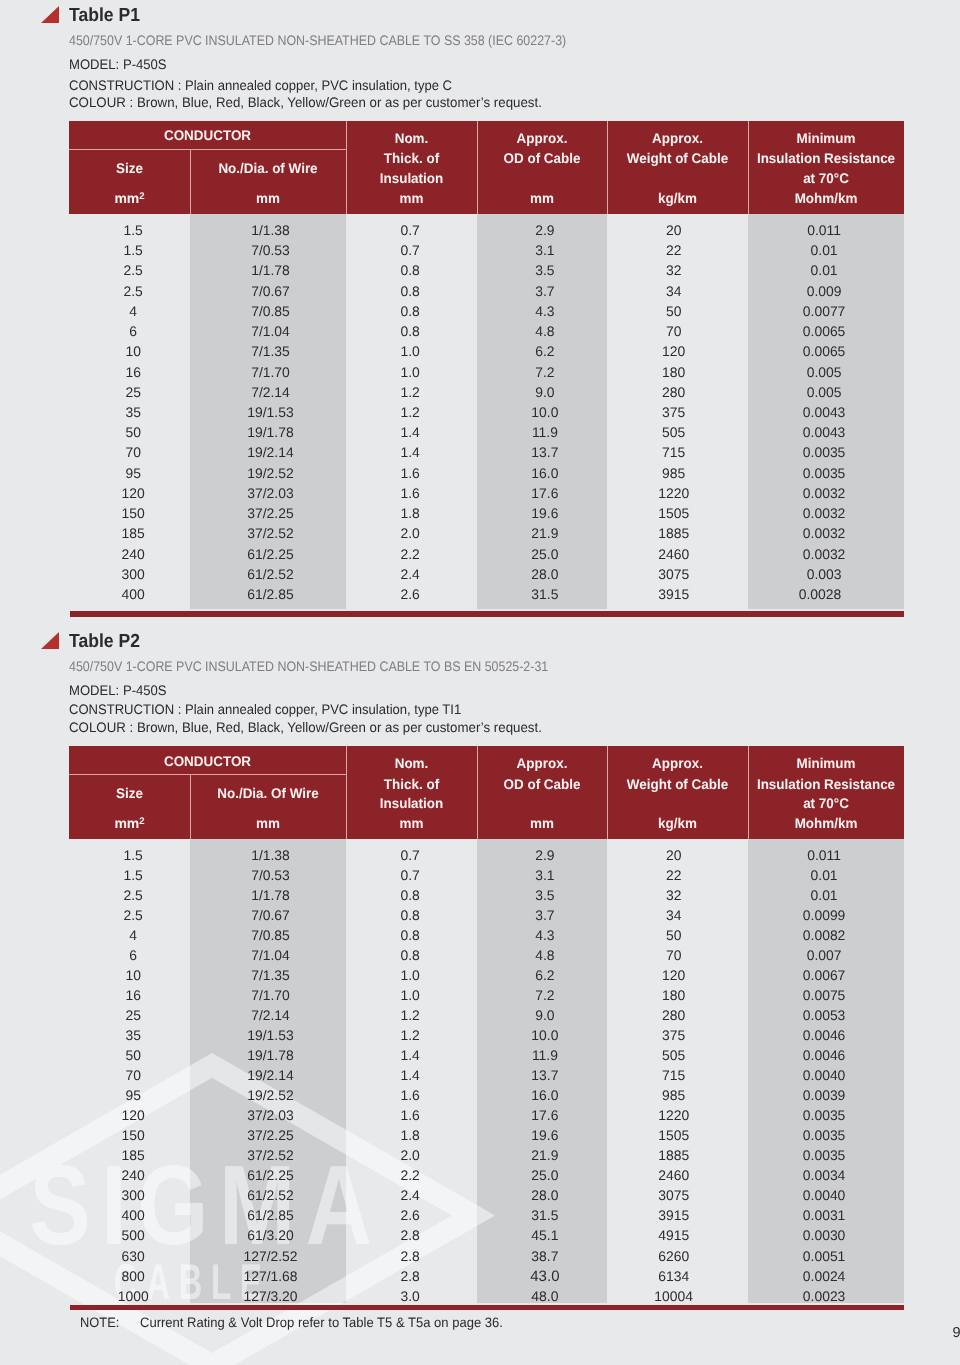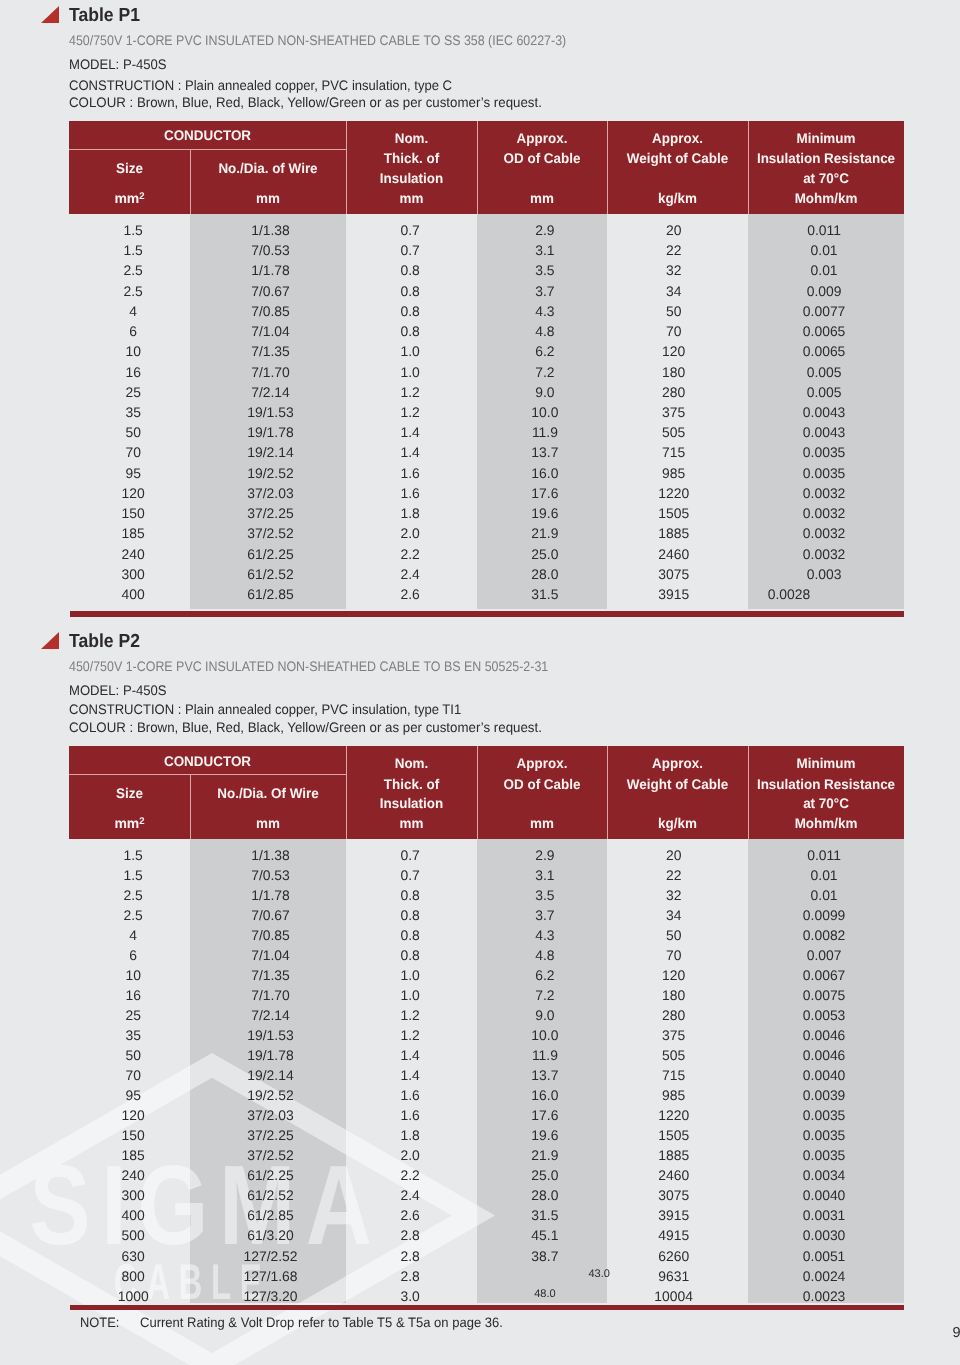--- a/index.html
+++ b/index.html
@@ -233,21 +233,21 @@
   <div class="cell" style="left:479.9px;top:565.8302600000001px;font-size:13.9px;width:130px;text-align:center;">28.0</div>
   <div class="cell" style="left:603.2px;top:565.8302600000001px;font-size:13.9px;width:141px;text-align:center;">3075</div>
   <div class="cell" style="left:746.1px;top:565.8302600000001px;font-size:13.9px;width:156px;text-align:center;">0.003</div>
     </div>
     <div>
   <div class="cell" style="left:72.7px;top:586.0602600000001px;font-size:13.9px;width:121px;text-align:center;">400</div>
   <div class="cell" style="left:192.5px;top:586.0602600000001px;font-size:13.9px;width:156px;text-align:center;">61/2.85</div>
   <div class="cell" style="left:344.6px;top:586.0602600000001px;font-size:13.9px;width:131px;text-align:center;">2.6</div>
   <div class="cell" style="left:479.9px;top:586.0602600000001px;font-size:13.9px;width:130px;text-align:center;">31.5</div>
   <div class="cell" style="left:603.2px;top:586.0602600000001px;font-size:13.9px;width:141px;text-align:center;">3915</div>
-  <div class="cell" style="left:711px;top:586.0602600000001px;font-size:13.9px;width:156px;text-align:center;">0.0028</div>
+  <div class="cell" style="left:742px;top:586.0602600000001px;font-size:13.9px;width:156px;text-align:center;">0.0028</div>
     </div>
   </div>
   <div>
     <div class="tri" style="left:41.0px;top:632.1px;border-left:18.8px solid transparent;border-bottom:17.4px solid #b5302b;"></div>
     <div class="ttl" style="left:69.0px;top:631.48726px;font-size:18.9px;transform:scaleX(0.93);transform-origin:left top;">Table P2</div>
     <div class="sub" style="left:69.0px;top:659.11292px;font-size:13.8px;transform:scaleX(0.901);transform-origin:left top;">450/750V 1-CORE PVC INSULATED NON-SHEATHED CABLE TO BS EN 50525-2-31</div>
     <div class="meta" style="left:69.0px;top:683.01292px;font-size:13.8px;transform:scaleX(0.95);transform-origin:left top;">MODEL: P-450S</div>
     <div class="meta" style="left:69.0px;top:702.11292px;font-size:13.8px;transform:scaleX(0.946);transform-origin:left top;">CONSTRUCTION : Plain annealed copper, PVC insulation, type TI1</div>
     <div class="meta" style="left:69.0px;top:719.9129200000001px;font-size:13.8px;transform:scaleX(0.963);transform-origin:left top;">COLOUR : Brown, Blue, Red, Black, Yellow/Green or as per customer’s request.</div>
     <div class="hdr" style="left:69.0px;top:745.6px;width:835.0px;height:93.19999999999993px;"></div>
@@ -442,29 +442,29 @@
   <div class="cell" style="left:192.5px;top:1247.52026px;font-size:13.9px;width:156px;text-align:center;">127/2.52</div>
   <div class="cell" style="left:344.6px;top:1247.52026px;font-size:13.9px;width:131px;text-align:center;">2.8</div>
   <div class="cell" style="left:479.9px;top:1247.52026px;font-size:13.9px;width:130px;text-align:center;">38.7</div>
   <div class="cell" style="left:603.2px;top:1247.52026px;font-size:13.9px;width:141px;text-align:center;">6260</div>
   <div class="cell" style="left:746.1px;top:1247.52026px;font-size:13.9px;width:156px;text-align:center;">0.0051</div>
     </div>
     <div>
   <div class="cell" style="left:72.7px;top:1267.56026px;font-size:13.9px;width:121px;text-align:center;">800</div>
   <div class="cell" style="left:192.5px;top:1267.56026px;font-size:13.9px;width:156px;text-align:center;">127/1.68</div>
   <div class="cell" style="left:344.6px;top:1267.56026px;font-size:13.9px;width:131px;text-align:center;">2.8</div>
-  <div class="cell" style="left:479.9px;top:1267.56026px;font-size:11px;width:130px;text-align:right;">43.0</div>
-  <div class="cell" style="left:603.2px;top:1267.56026px;font-size:13.9px;width:141px;text-align:center;">9631</div>
+  <div class="cell" style="left:479.9px;top:1267.56026px;font-size:15px;width:130px;text-align:center;">43.0</div>
+  <div class="cell" style="left:603.2px;top:1267.56026px;font-size:13.9px;width:141px;text-align:center;">6134</div>
   <div class="cell" style="left:746.1px;top:1267.56026px;font-size:13.9px;width:156px;text-align:center;">0.0024</div>
     </div>
     <div>
   <div class="cell" style="left:72.7px;top:1287.60026px;font-size:13.9px;width:121px;text-align:center;">1000</div>
   <div class="cell" style="left:192.5px;top:1287.60026px;font-size:13.9px;width:156px;text-align:center;">127/3.20</div>
   <div class="cell" style="left:344.6px;top:1287.60026px;font-size:13.9px;width:131px;text-align:center;">3.0</div>
-  <div class="cell" style="left:479.9px;top:1287.60026px;font-size:11px;width:130px;text-align:center;">48.0</div>
+  <div class="cell" style="left:479.9px;top:1287.60026px;font-size:14px;width:130px;text-align:center;">48.0</div>
   <div class="cell" style="left:603.2px;top:1287.60026px;font-size:13.9px;width:141px;text-align:center;">10004</div>
   <div class="cell" style="left:746.1px;top:1287.60026px;font-size:13.9px;width:156px;text-align:center;">0.0023</div>
     </div>
   </div>
 
   <div class="note" style="left:79.7px;top:1315.01px;font-size:13.7px;transform:scaleX(0.94);transform-origin:left top;">NOTE:</div>
   <div class="note" style="left:140.3px;top:1315.01px;font-size:13.7px;transform:scaleX(0.952);transform-origin:left top;">Current Rating &amp; Volt Drop refer to Table T5 &amp; T5a on page 36.</div>
 
   <span class="pnum" style="left:952.6px;top:1325.46px;font-size:14.5px;">9</span>
 </div>

